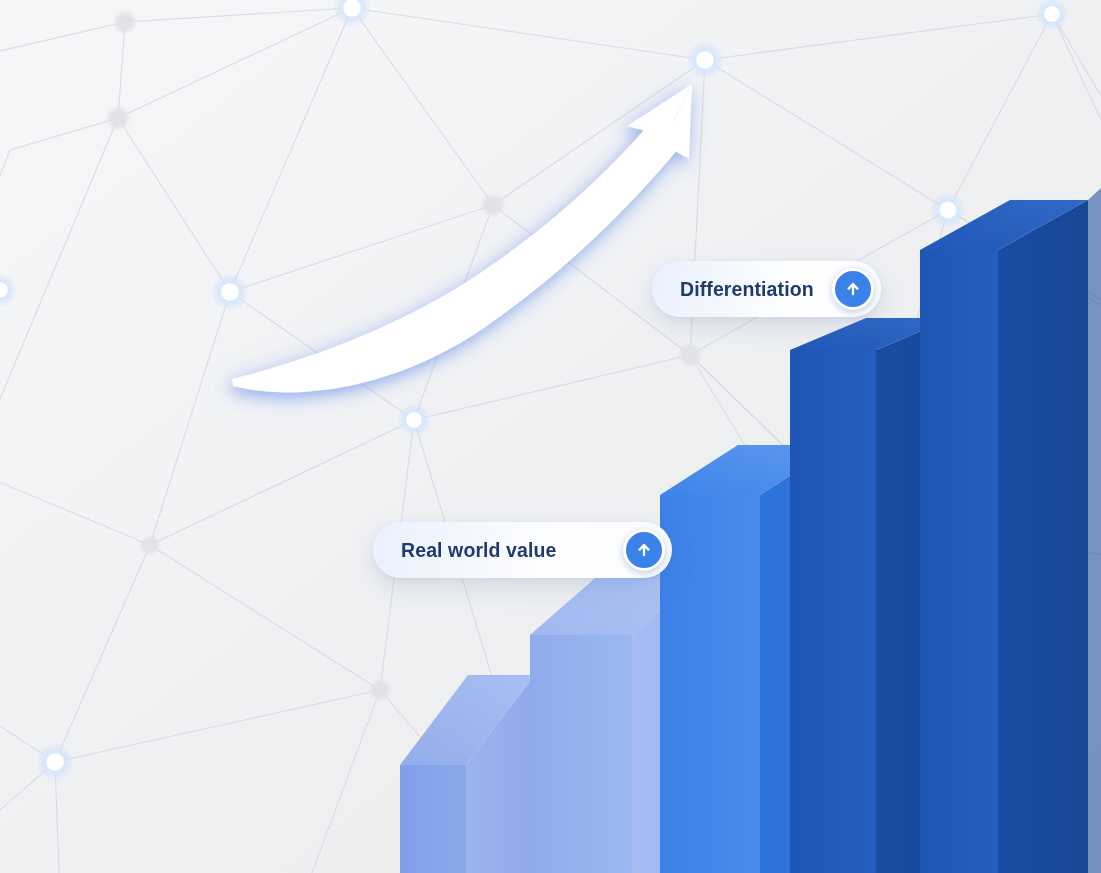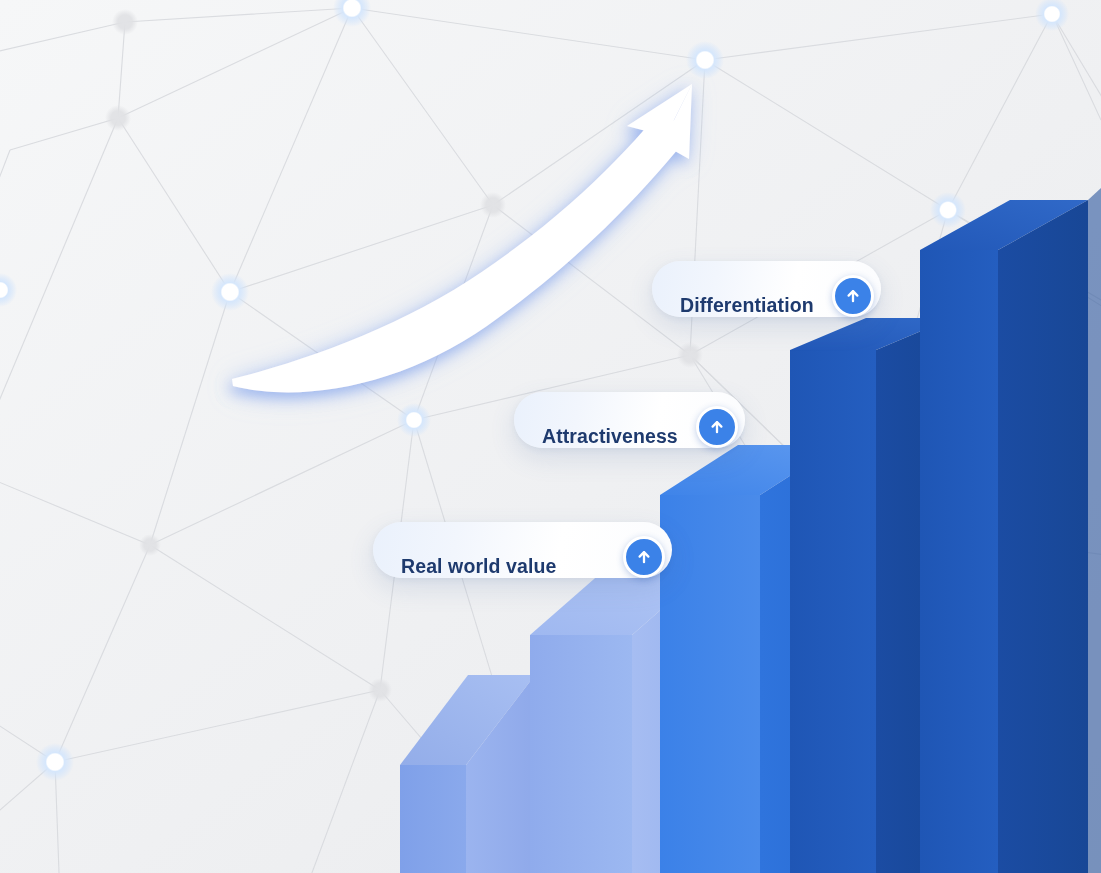--- a/index.html
+++ b/index.html
@@ -11,21 +11,21 @@
   #stage{position:relative;width:1101px;height:873px;overflow:hidden;
     background:
       radial-gradient(ellipse 900px 700px at 18% 30%, #f5f6f7 0%, #eff0f2 55%, #ebecee 100%);
   }
   .layer{position:absolute;inset:0;}
   svg.layer{display:block;}
 
   
   .pill{
     position:absolute;
-    display:flex;align-items:flex-end;
+    display:flex;align-items:center;
     height:56px;
     border-radius:28px;
     padding:0 7px 0 28px;
     background:linear-gradient(100deg,#eaf1fc 0%,#f2f6fd 28%,#ffffff 62%,#fbfcfe 100%);
     box-shadow:0 10px 26px rgba(80,110,170,.16), 0 2px 6px rgba(80,110,170,.08);
     white-space:nowrap;
   }
   .pill .ptext{
     font-size:19.5px;font-weight:700;color:#1e3a6e;letter-spacing:.1px;
     margin-right:18px;
@@ -292,28 +292,20 @@
 
   <div class="pill" id="pill-diff">
     <span class="ptext">Differentiation</span>
     <span class="picon">
       <svg width="16" height="16" viewBox="0 0 16 16" aria-hidden="true">
         <path d="M8 13.2 V4.3 M8 3.1 L3.6 7.6 M8 3.1 L12.4 7.6" stroke="#ffffff" stroke-width="2.3" stroke-linecap="round" stroke-linejoin="round" fill="none"></path>
       </svg>
     </span>
   </div>
 
-  <div class="pill" id="pill-attr">
-    <span class="ptext">Attractiveness</span>
-    <span class="picon">
-      <svg width="16" height="16" viewBox="0 0 16 16" aria-hidden="true">
-        <path d="M8 13.2 V4.3 M8 3.1 L3.6 7.6 M8 3.1 L12.4 7.6" stroke="#ffffff" stroke-width="2.3" stroke-linecap="round" stroke-linejoin="round" fill="none"></path>
-      </svg>
-    </span>
-  </div>
 
   <div class="pill" id="pill-rwv">
     <span class="ptext">Real world value</span>
     <span class="picon">
       <svg width="16" height="16" viewBox="0 0 16 16" aria-hidden="true">
         <path d="M8 13.2 V4.3 M8 3.1 L3.6 7.6 M8 3.1 L12.4 7.6" stroke="#ffffff" stroke-width="2.3" stroke-linecap="round" stroke-linejoin="round" fill="none"></path>
       </svg>
     </span>
   </div>
 

